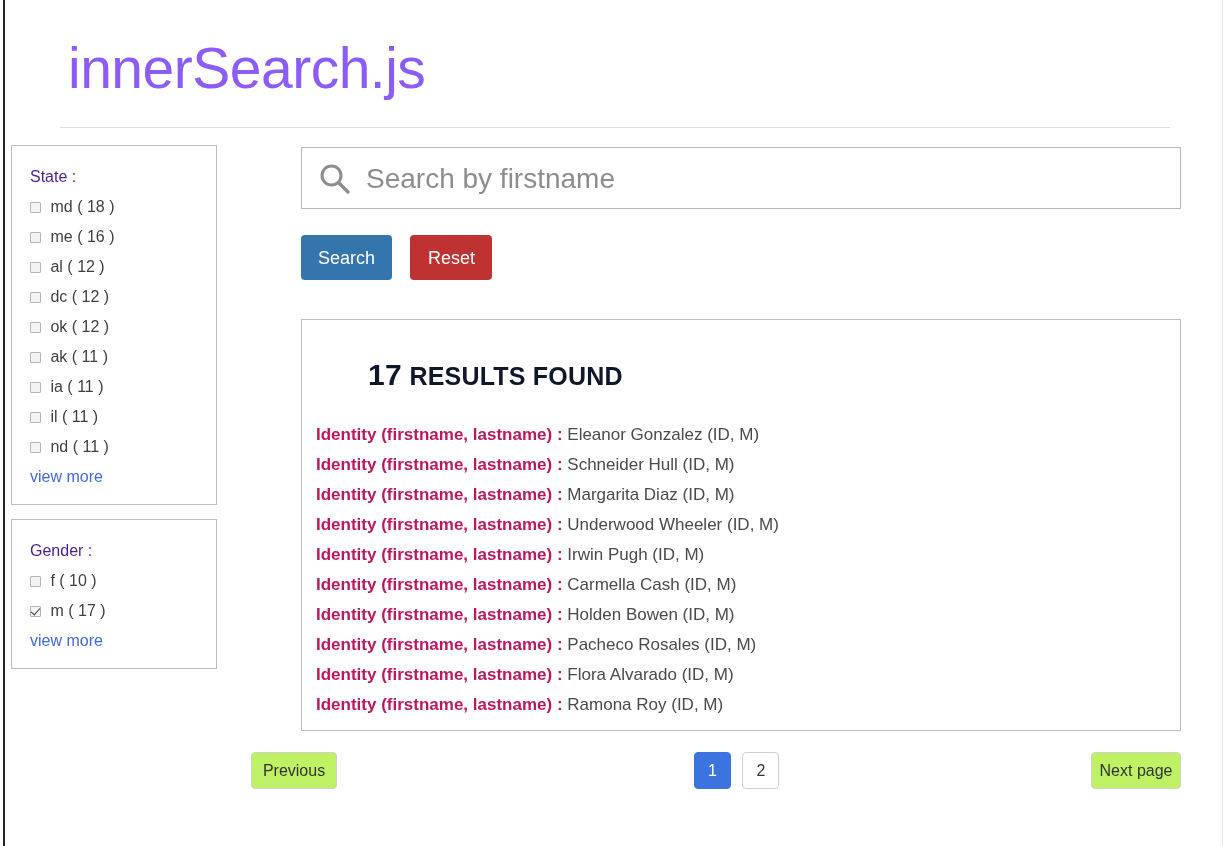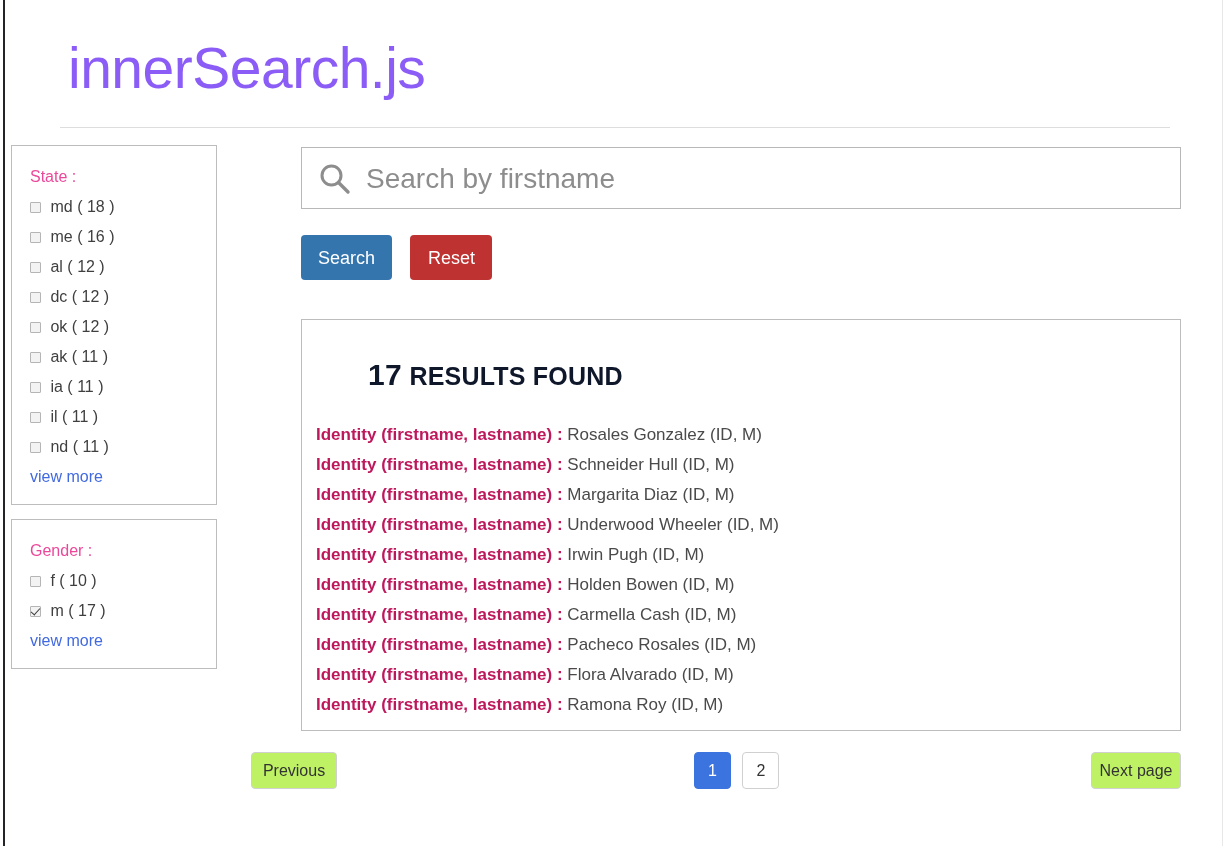--- a/index.html
+++ b/index.html
@@ -79,21 +79,21 @@
   .facet-panel {
     border: 1px solid #bdbdbd;
     background: #ffffff;
     padding: 16px 0 12px 0;
     box-sizing: border-box;
     margin-bottom: 14px;
   }
   .facet-title {
     font-size: 16px;
     line-height: 30px;
-    color: #ec4899;
+    color: #4c1d95;
     padding-left: 18px;
     font-weight: 400;
   }
   .facet-option {
     display: block;
     font-size: 16px;
     line-height: 30px;
     color: #3f3f3f;
     padding-left: 18px;
     white-space: nowrap;
@@ -403,45 +403,45 @@
     </div>
 
     <div id="results-panel">
       <h2 id="results-heading">
         <span id="results-count">17</span><span>&nbsp;</span><span id="results-label">RESULTS FOUND</span>
       </h2>
 
       <ul id="results-list">
         <li class="result-row">
           <span class="result-key">Identity (firstname, lastname) :</span>
-          <span class="result-value">Rosales Gonzalez (ID, M)</span>
+          <span class="result-value">Eleanor Gonzalez (ID, M)</span>
         </li>
         <li class="result-row">
           <span class="result-key">Identity (firstname, lastname) :</span>
           <span class="result-value">Schneider Hull (ID, M)</span>
         </li>
         <li class="result-row">
           <span class="result-key">Identity (firstname, lastname) :</span>
           <span class="result-value">Margarita Diaz (ID, M)</span>
         </li>
         <li class="result-row">
           <span class="result-key">Identity (firstname, lastname) :</span>
           <span class="result-value">Underwood Wheeler (ID, M)</span>
         </li>
         <li class="result-row">
           <span class="result-key">Identity (firstname, lastname) :</span>
           <span class="result-value">Irwin Pugh (ID, M)</span>
         </li>
         <li class="result-row">
           <span class="result-key">Identity (firstname, lastname) :</span>
+          <span class="result-value">Carmella Cash (ID, M)</span>
+        </li>
+        <li class="result-row">
+          <span class="result-key">Identity (firstname, lastname) :</span>
           <span class="result-value">Holden Bowen (ID, M)</span>
-        </li>
-        <li class="result-row">
-          <span class="result-key">Identity (firstname, lastname) :</span>
-          <span class="result-value">Carmella Cash (ID, M)</span>
         </li>
         <li class="result-row">
           <span class="result-key">Identity (firstname, lastname) :</span>
           <span class="result-value">Pacheco Rosales (ID, M)</span>
         </li>
         <li class="result-row">
           <span class="result-key">Identity (firstname, lastname) :</span>
           <span class="result-value">Flora Alvarado (ID, M)</span>
         </li>
         <li class="result-row">

